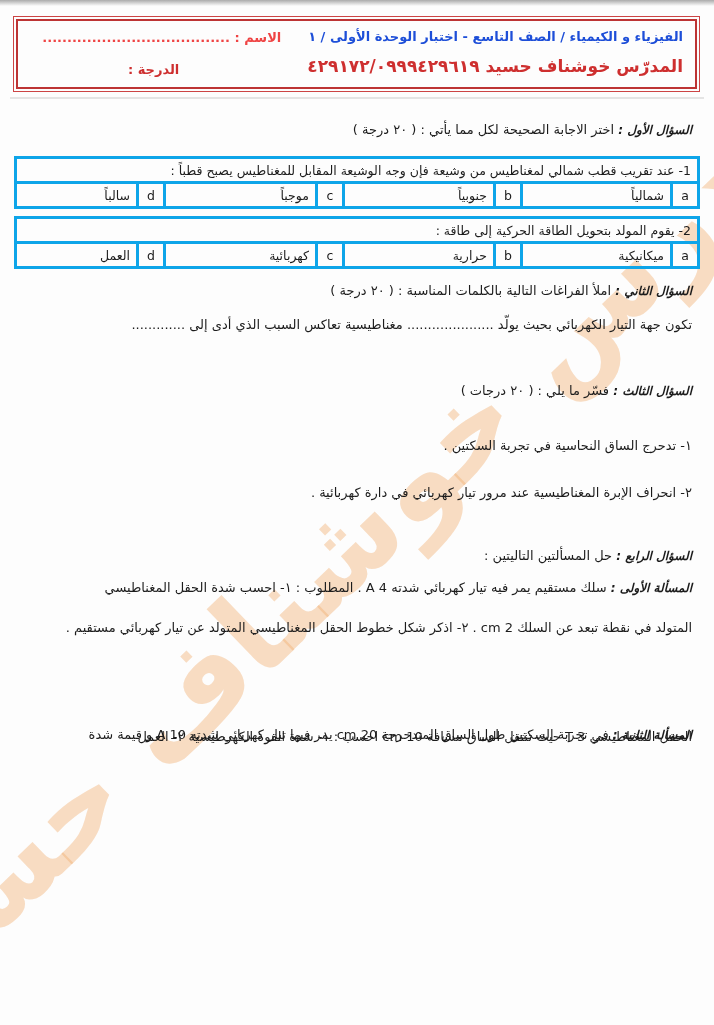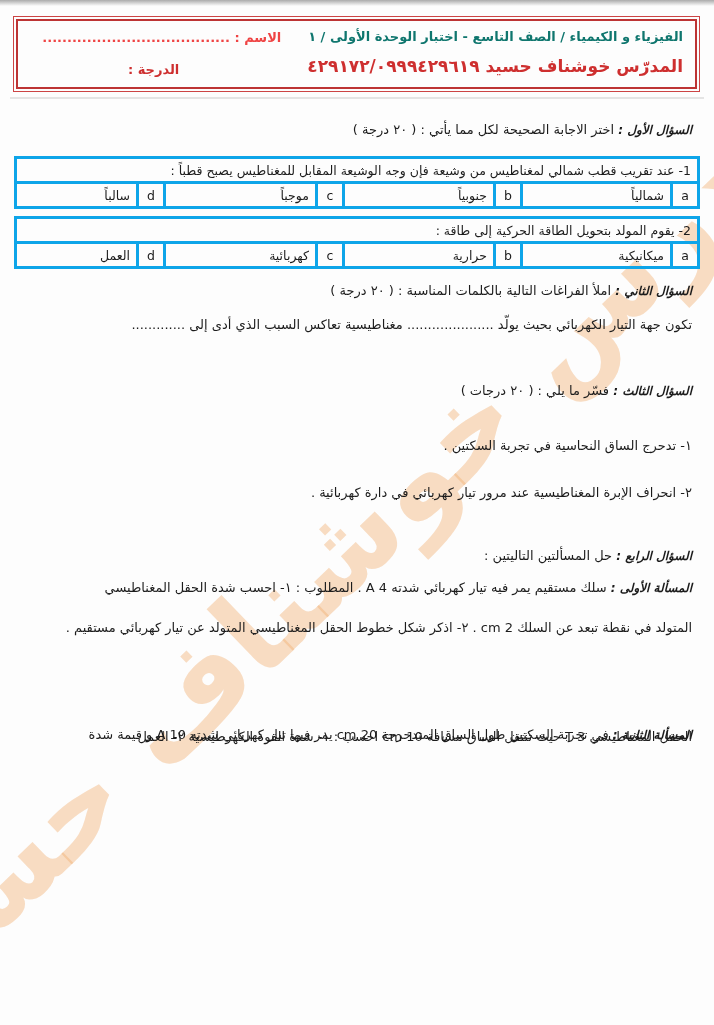--- a/index.html
+++ b/index.html
@@ -46,21 +46,21 @@
   .header-inner{
     border:2px solid #bd3434;
     height:100%;
     box-sizing:border-box;
     display:flex;
     align-items:stretch;
   }
   .header-right{flex:1.55;padding:6px 12px 0 0;}
   .header-left{flex:1;padding:6px 6px 0 8px;}
   .hdr-title{
-    color:#0f766e;font-weight:bold;font-size:13px;line-height:1.15;
+    color:#1d4ed8;font-weight:bold;font-size:13px;line-height:1.15;
     margin:3px 0 11px;
   }
   .hdr-teacher{color:#ce2f2f;font-weight:bold;font-size:17px;}
   .hdr-name{color:#ef4444;font-weight:bold;font-size:13px;margin:3px 0 11px;}
   .hdr-grade{color:#ce2f2f;font-weight:bold;font-size:13px;text-align:center;margin-top:17px;}
   
   .line{
     position:absolute;right:22px;
     font-size:13px;
     white-space:nowrap;

